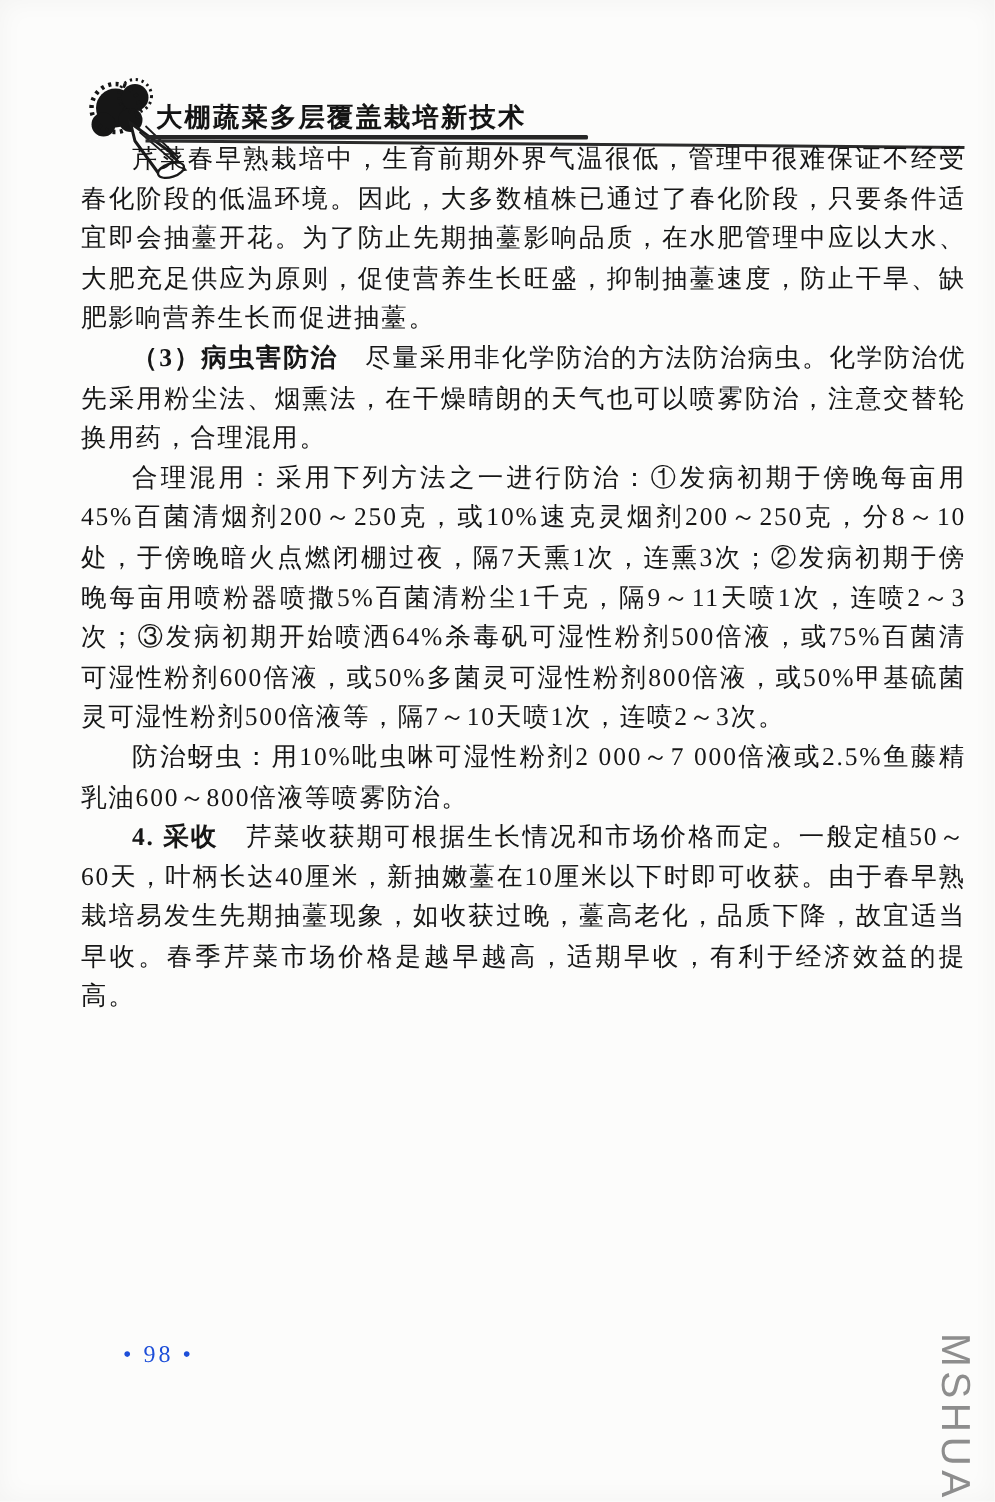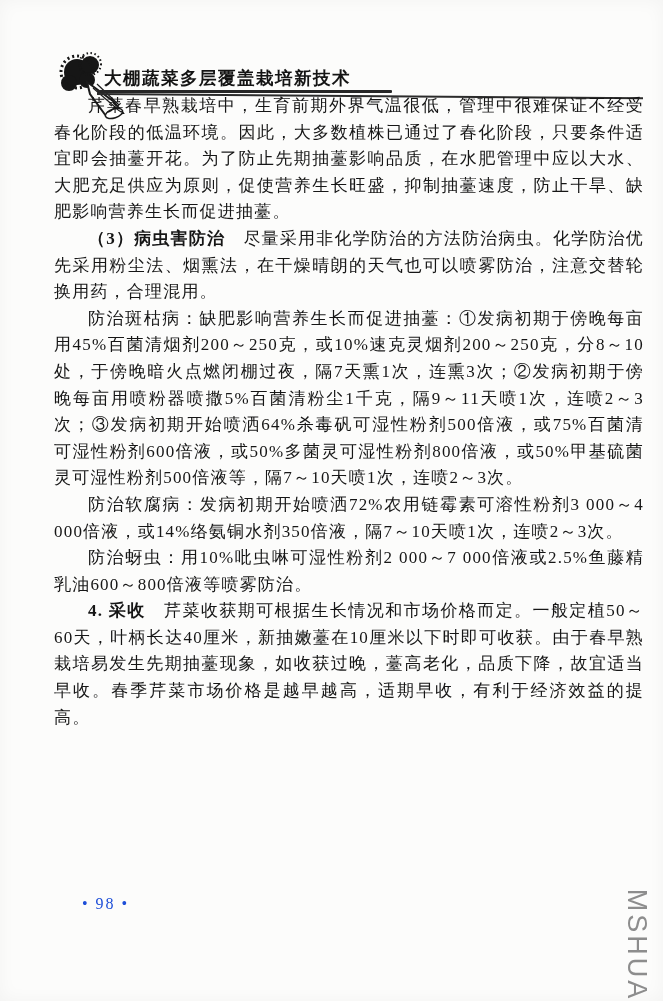--- a/index.html
+++ b/index.html
@@ -77,22 +77,21 @@
       </svg>
     </div>
     <div class="book-title">大棚蔬菜多层覆盖栽培新技术</div>
     <div class="title-underline"></div>
     <div class="header-line"></div>
   </div>
 
   <div class="page-body">
       <p><span>芹菜春早熟栽培中，生育前期外界气温很低，管理中很难保证不经受春化阶段的低温环境。因此，大多数植株已通过了春化阶段，只要条件适宜即会抽薹开花。为了防止先期抽薹影响品质，在水肥管理中应以大水、大肥充足供应为原则，促使营养生长旺盛，抑制抽薹速度，防止干旱、缺肥影响营养生长而促进抽薹。</span></p>
       <p><span class="bold">（3）病虫害防治</span><span>　尽量采用非化学防治的方法防治病虫。化学防治优先采用粉尘法、烟熏法，在干燥晴朗的天气也可以喷雾防治，注意交替轮换用药，合理混用。</span></p>
-      <p><span>防治斑枯病：缺肥影响营养生长而促进抽薹：①发病初期于傍晚每亩用45%百菌清烟剂200～250克，或10%速克灵烟剂200～250克，分8～10处，于傍晚暗火点燃闭棚过夜，隔7天熏1次，连熏3次；②发病初期于傍晚每亩用喷粉器喷撒5%百菌清粉尘1千克，隔9～11天喷1次，连喷2～3次；③发病初期开始喷洒64%杀毒矾可湿性粉剂500倍液，或75%百菌清可湿性粉剂600倍液，或50%多菌灵可湿性粉剂800倍液，或50%甲基硫菌灵可湿性粉剂500倍液等，隔7～10天喷1次，连喷2～3次。</span></p>
-      <p><span>防治软腐病：发病初期开始喷洒72%农用链霉素可溶性粉剂3 000～4 000倍液，或14%络氨铜水剂350倍液，隔7～10天喷1次，连喷2～3次。</span></p>
+      <p><span>合理混用：采用下列方法之一进行防治：①发病初期于傍晚每亩用45%百菌清烟剂200～250克，或10%速克灵烟剂200～250克，分8～10处，于傍晚暗火点燃闭棚过夜，隔7天熏1次，连熏3次；②发病初期于傍晚每亩用喷粉器喷撒5%百菌清粉尘1千克，隔9～11天喷1次，连喷2～3次；③发病初期开始喷洒64%杀毒矾可湿性粉剂500倍液，或75%百菌清可湿性粉剂600倍液，或50%多菌灵可湿性粉剂800倍液，或50%甲基硫菌灵可湿性粉剂500倍液等，隔7～10天喷1次，连喷2～3次。</span></p>
       <p><span>防治蚜虫：用10%吡虫啉可湿性粉剂2 000～7 000倍液或2.5%鱼藤精乳油600～800倍液等喷雾防治。</span></p>
       <p><span class="bold">4. 采收</span><span>　芹菜收获期可根据生长情况和市场价格而定。一般定植50～60天，叶柄长达40厘米，新抽嫩薹在10厘米以下时即可收获。由于春早熟栽培易发生先期抽薹现象，如收获过晚，薹高老化，品质下降，故宜适当早收。春季芹菜市场价格是越早越高，适期早收，有利于经济效益的提高。</span></p>
     </div>
 
   <div class="page-number">• 98 •</div>
 
   <div class="watermark" style="color: rgb(141, 141, 141);">MSHUA</div>
 
 </div>
 

